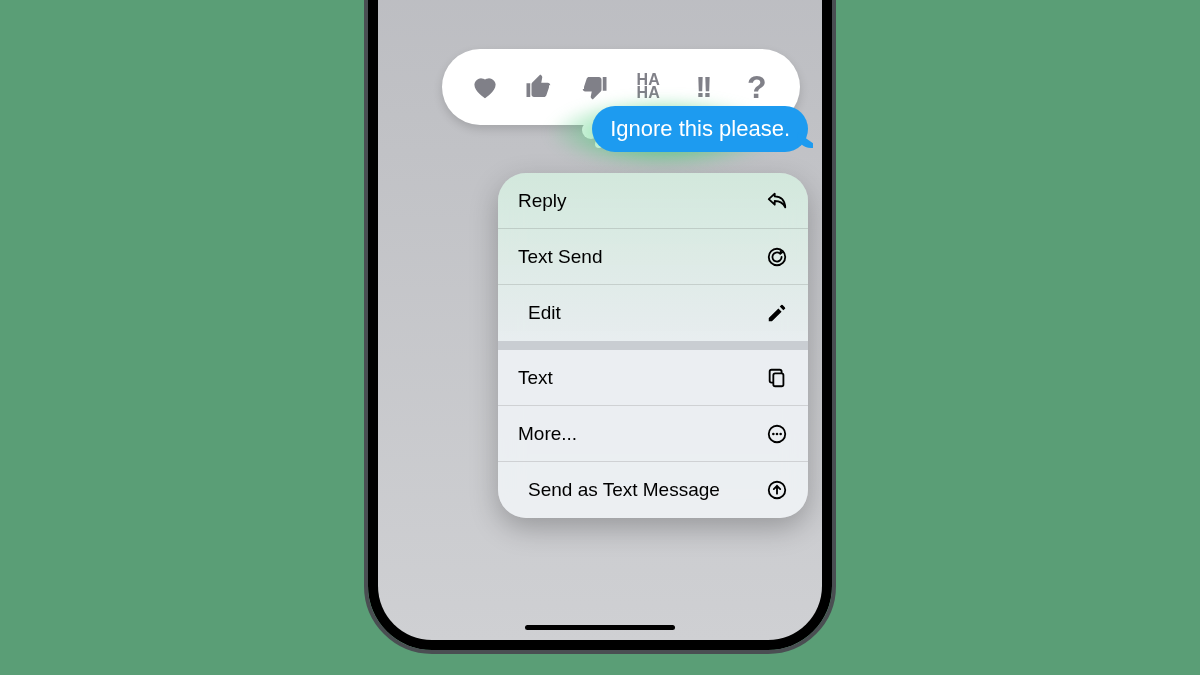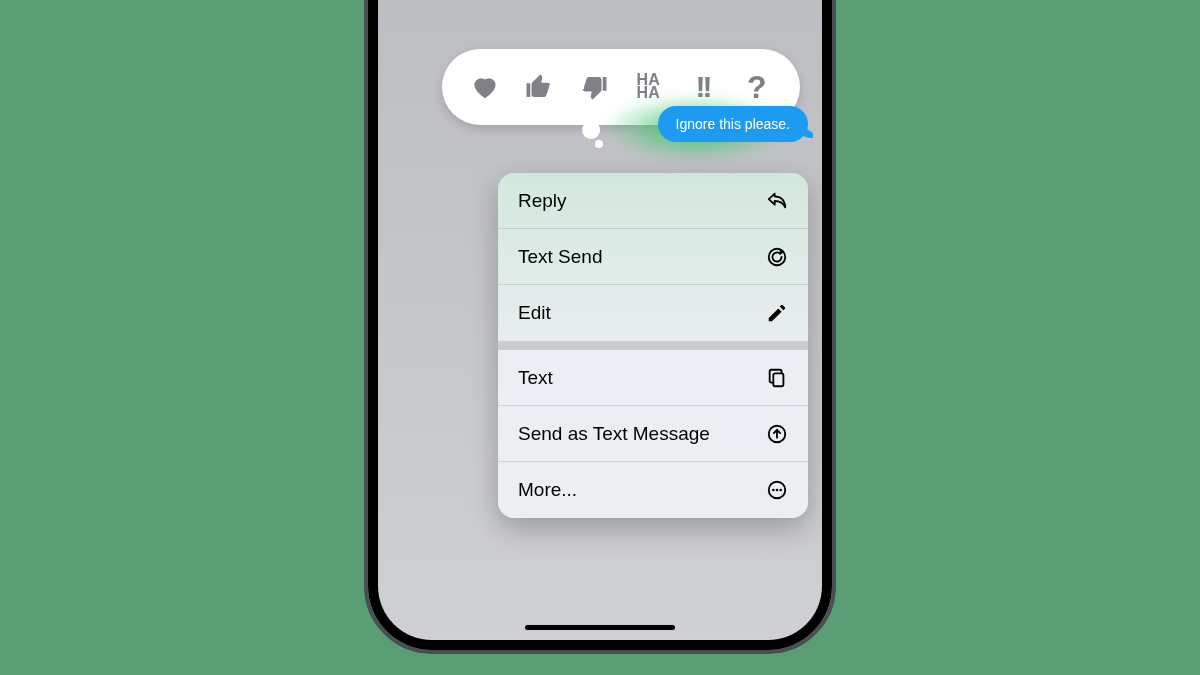--- a/index.html
+++ b/index.html
@@ -43,44 +43,44 @@
                  font-weight:900;color:#808088;font-size:30px;letter-spacing:-3px;}
   .tapback .q{font-family:"SF Pro Rounded","Arial Rounded MT Bold",Arial;
               font-weight:900;color:#808088;font-size:32px;}
 
   
   .bubble-wrap{position:absolute;top:216px;right:14px;}
   .bubble-glow{position:absolute;inset:-24px -18px -32px -90px;
                background:radial-gradient(closest-side,#37c86a 0%,rgba(55,200,106,0) 72%);
                filter:blur(6px);pointer-events:none;}
   .bubble{
-    position:relative;background:#1d9bf0;color:#fff;font-size:14px;font-weight:500;
+    position:relative;background:#1d9bf0;color:#fff;font-size:22px;font-weight:500;
     padding:10px 18px;border-radius:24px;display:inline-block;
   }
   .bubble::after{      
     content:"";position:absolute;right:-5px;bottom:4px;width:16px;height:16px;
     background:#1d9bf0;border-bottom-left-radius:14px;
     clip-path:polygon(0 0,100% 70%,100% 100%,0 100%);
   }
 
   
   .menu{
-    position:absolute;top:283px;left:120px;width:310px;border-radius:16px;overflow:hidden;
+    position:absolute;top:283px;left:120px;width:310px;border-radius:28px;overflow:hidden;
     background:rgba(238,241,244,.93);
     box-shadow:0 10px 28px rgba(0,0,0,.25);
     backdrop-filter:blur(12px);
   }
   .menu .tint-green{background:linear-gradient(rgba(80,200,110,.16),rgba(80,200,110,.02));}
   .menu .item{
     display:flex;align-items:center;justify-content:space-between;
     height:56px;padding:0 20px;box-sizing:border-box;
     font-size:19px;font-weight:500;color:#000;
     border-bottom:1px solid rgba(0,0,0,.12);
   }
-  .menu .item:last-child{border-bottom:none;}
+  .menu .item:last-child{border-bottom:none;margin-left:10px;}
   .menu .gap{height:9px;background:rgba(135,140,148,.35);}
   .menu svg{width:22px;height:22px;}
   .menu .ico-stroke{fill:none;stroke:#000;stroke-width:2;}
   .menu .ico-fill{fill:#000;}
 </style>
 </head>
 <body>
 
 <div class="bg">
   <div class="phone">
@@ -143,33 +143,33 @@
         <div class="gap"></div>
 
         <div class="item">
           <span>Text</span>
           <svg viewBox="0 0 24 24">
             <rect class="ico-stroke" x="8" y="7" width="11" height="14" rx="2"></rect>
             <path class="ico-stroke" d="M8 17H6a2 2 0 0 1-2-2V5a2 2 0 0 1 2-2h9a2 2 0 0 1 2 2v2"></path>
           </svg>
         </div>
         <div class="item">
-          <span>Send as Text Message</span>
-          <svg viewBox="0 0 24 24">
-            <circle class="ico-stroke" cx="12" cy="12" r="9"></circle>
-            <path class="ico-stroke" stroke-linecap="round" d="M12 16V8M8.5 11 12 7.5 15.5 11"></path>
-          </svg>
-        </div>
-        <div class="item">
           <span>More...</span>
           <svg viewBox="0 0 24 24">
             <circle class="ico-stroke" cx="12" cy="12" r="9"></circle>
             <circle class="ico-fill" cx="8" cy="12" r="1.4"></circle>
             <circle class="ico-fill" cx="12" cy="12" r="1.4"></circle>
             <circle class="ico-fill" cx="16" cy="12" r="1.4"></circle>
+          </svg>
+        </div>
+        <div class="item">
+          <span>Send as Text Message</span>
+          <svg viewBox="0 0 24 24">
+            <circle class="ico-stroke" cx="12" cy="12" r="9"></circle>
+            <path class="ico-stroke" stroke-linecap="round" d="M12 16V8M8.5 11 12 7.5 15.5 11"></path>
           </svg>
         </div>
       </div>
 
       <div class="home-bar"></div>
     </div>
   </div>
 </div>
 
 </body></html>

